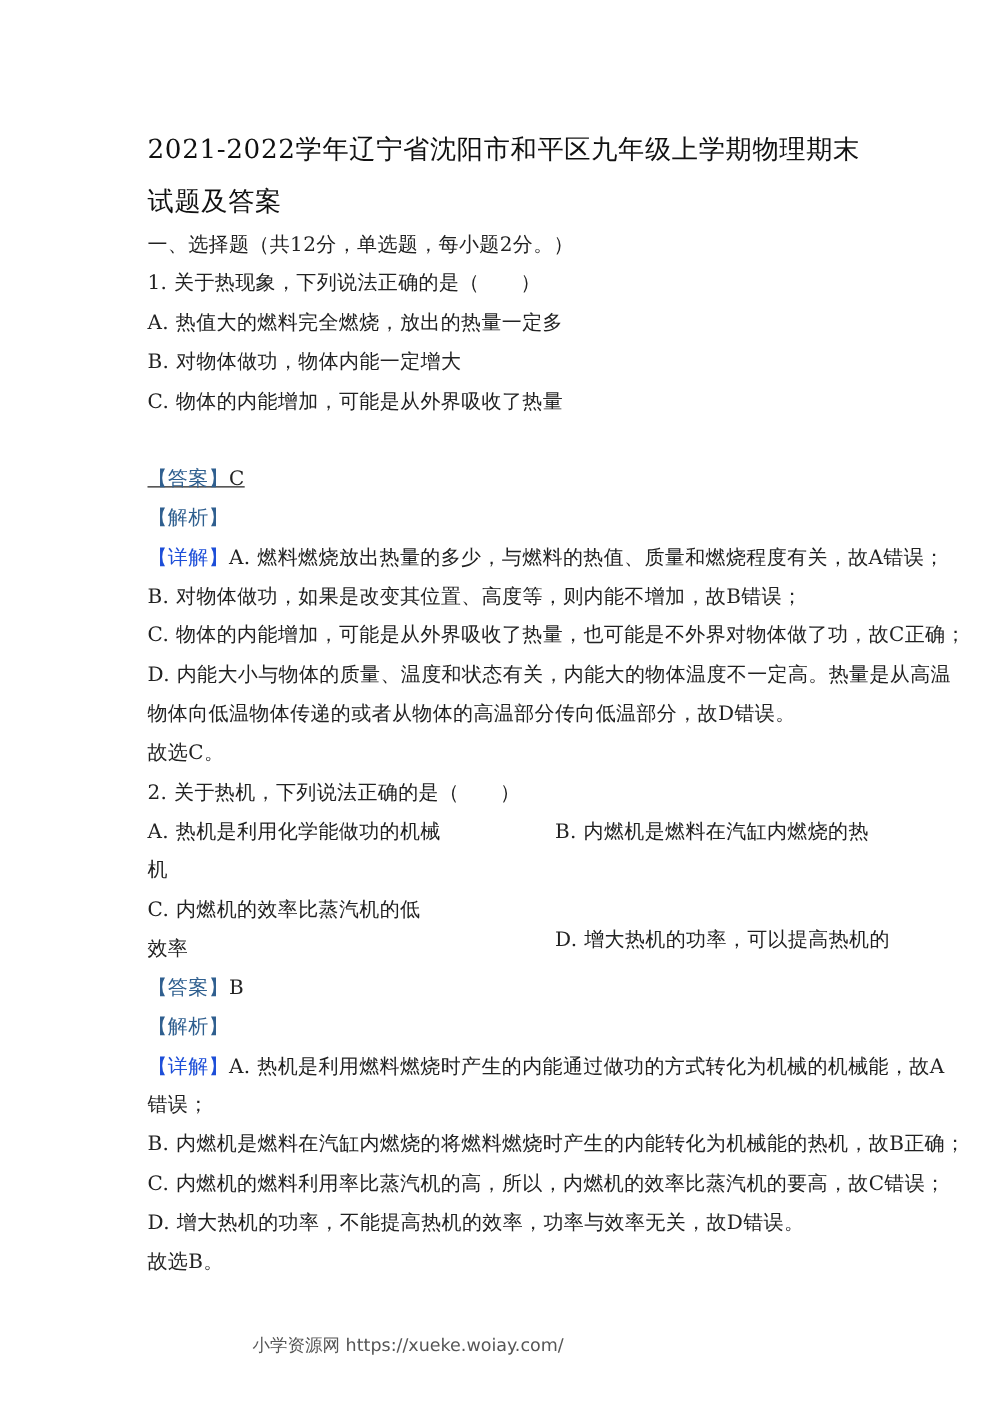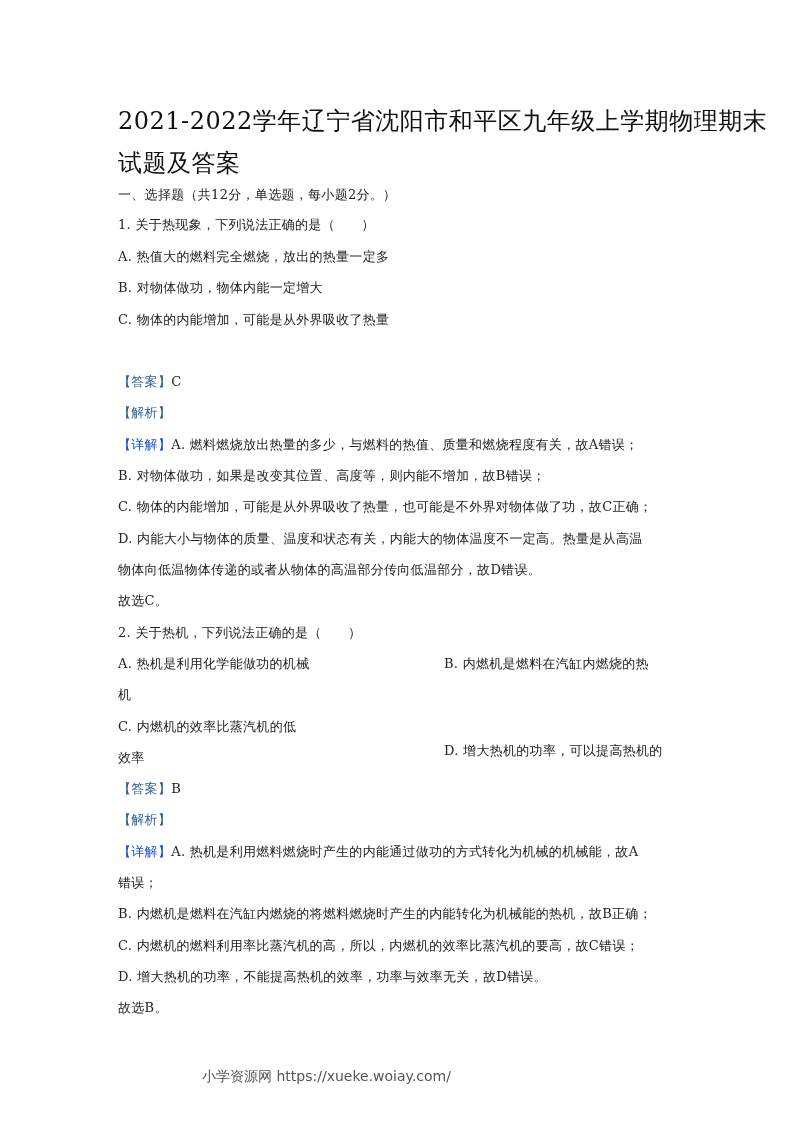--- a/index.html
+++ b/index.html
@@ -1,42 +1,42 @@
 <!DOCTYPE html>
 <html><head>
 <meta charset="utf-8">
 <style>
   html, body { margin: 0; padding: 0; background: #ffffff; }
   body { width: 793px; height: 1122px; position: relative; overflow: hidden;
          font-family: "DejaVu Serif", "Liberation Serif", serif; color: #222; }
   .page { position: absolute; left: 0; top: 0; width: 793px; height: 1122px; }
-  .title { position: absolute; left: 118px; width: 570px; font-size: 24px; color: #111;
+  .title { position: absolute; left: 118px; width: 570px; font-size: 21px; color: #111;
            letter-spacing: 0.5px; white-space: nowrap; }
-  .line { position: absolute; left: 118px; font-size: 13px; white-space: nowrap; color: #222; letter-spacing: 0.3px; }
+  .line { position: absolute; left: 118px; font-size: 16px; white-space: nowrap; color: #222; letter-spacing: 0.3px; }
   .tag { color: #2f5f8f; }
   .tag-dark { color: #1d4ed8; }
   .col2 { left: 444px; }
   .footer { position: absolute; top: 1068px; left: 0; width: 653px; text-align: center;
             font-family: "DejaVu Sans", "Liberation Sans", sans-serif; font-size: 14px; color: #555; }
 </style>
 </head>
 <body>
 
 <div class="page">
   <div class="title" style="top:105px;">2021-2022学年辽宁省沈阳市和平区九年级上学期物理期末</div>
   <div class="title" style="top:147px;">试题及答案</div>
 
   <div class="line" style="top:186px;">一、选择题（共12分，单选题，每小题2分。）</div>
 
   <div class="line" style="top:216px;">1. 关于热现象，下列说法正确的是（　　）</div>
   <div class="line" style="top:248px;">A. 热值大的燃料完全燃烧，放出的热量一定多</div>
   <div class="line" style="top:279px;">B. 对物体做功，物体内能一定增大</div>
   <div class="line" style="top:311px;">C. 物体的内能增加，可能是从外界吸收了热量</div>
 
-  <div class="line" style="top:373px;">
+  <div class="line" style="top:373px;text-decoration:underline;">
     <span class="tag">【答案】</span><span>C</span>
   </div>
   <div class="line" style="top:404px;">
     <span class="tag">【解析】</span>
   </div>
   <div class="line" style="top:436px;">
     <span class="tag-dark">【详解】</span><span>A. 燃料燃烧放出热量的多少，与燃料的热值、质量和燃烧程度有关，故A错误；</span>
   </div>
   <div class="line" style="top:467px;">B. 对物体做功，如果是改变其位置、高度等，则内能不增加，故B错误；</div>
   <div class="line" style="top:498px;">C. 物体的内能增加，可能是从外界吸收了热量，也可能是不外界对物体做了功，故C正确；</div>

